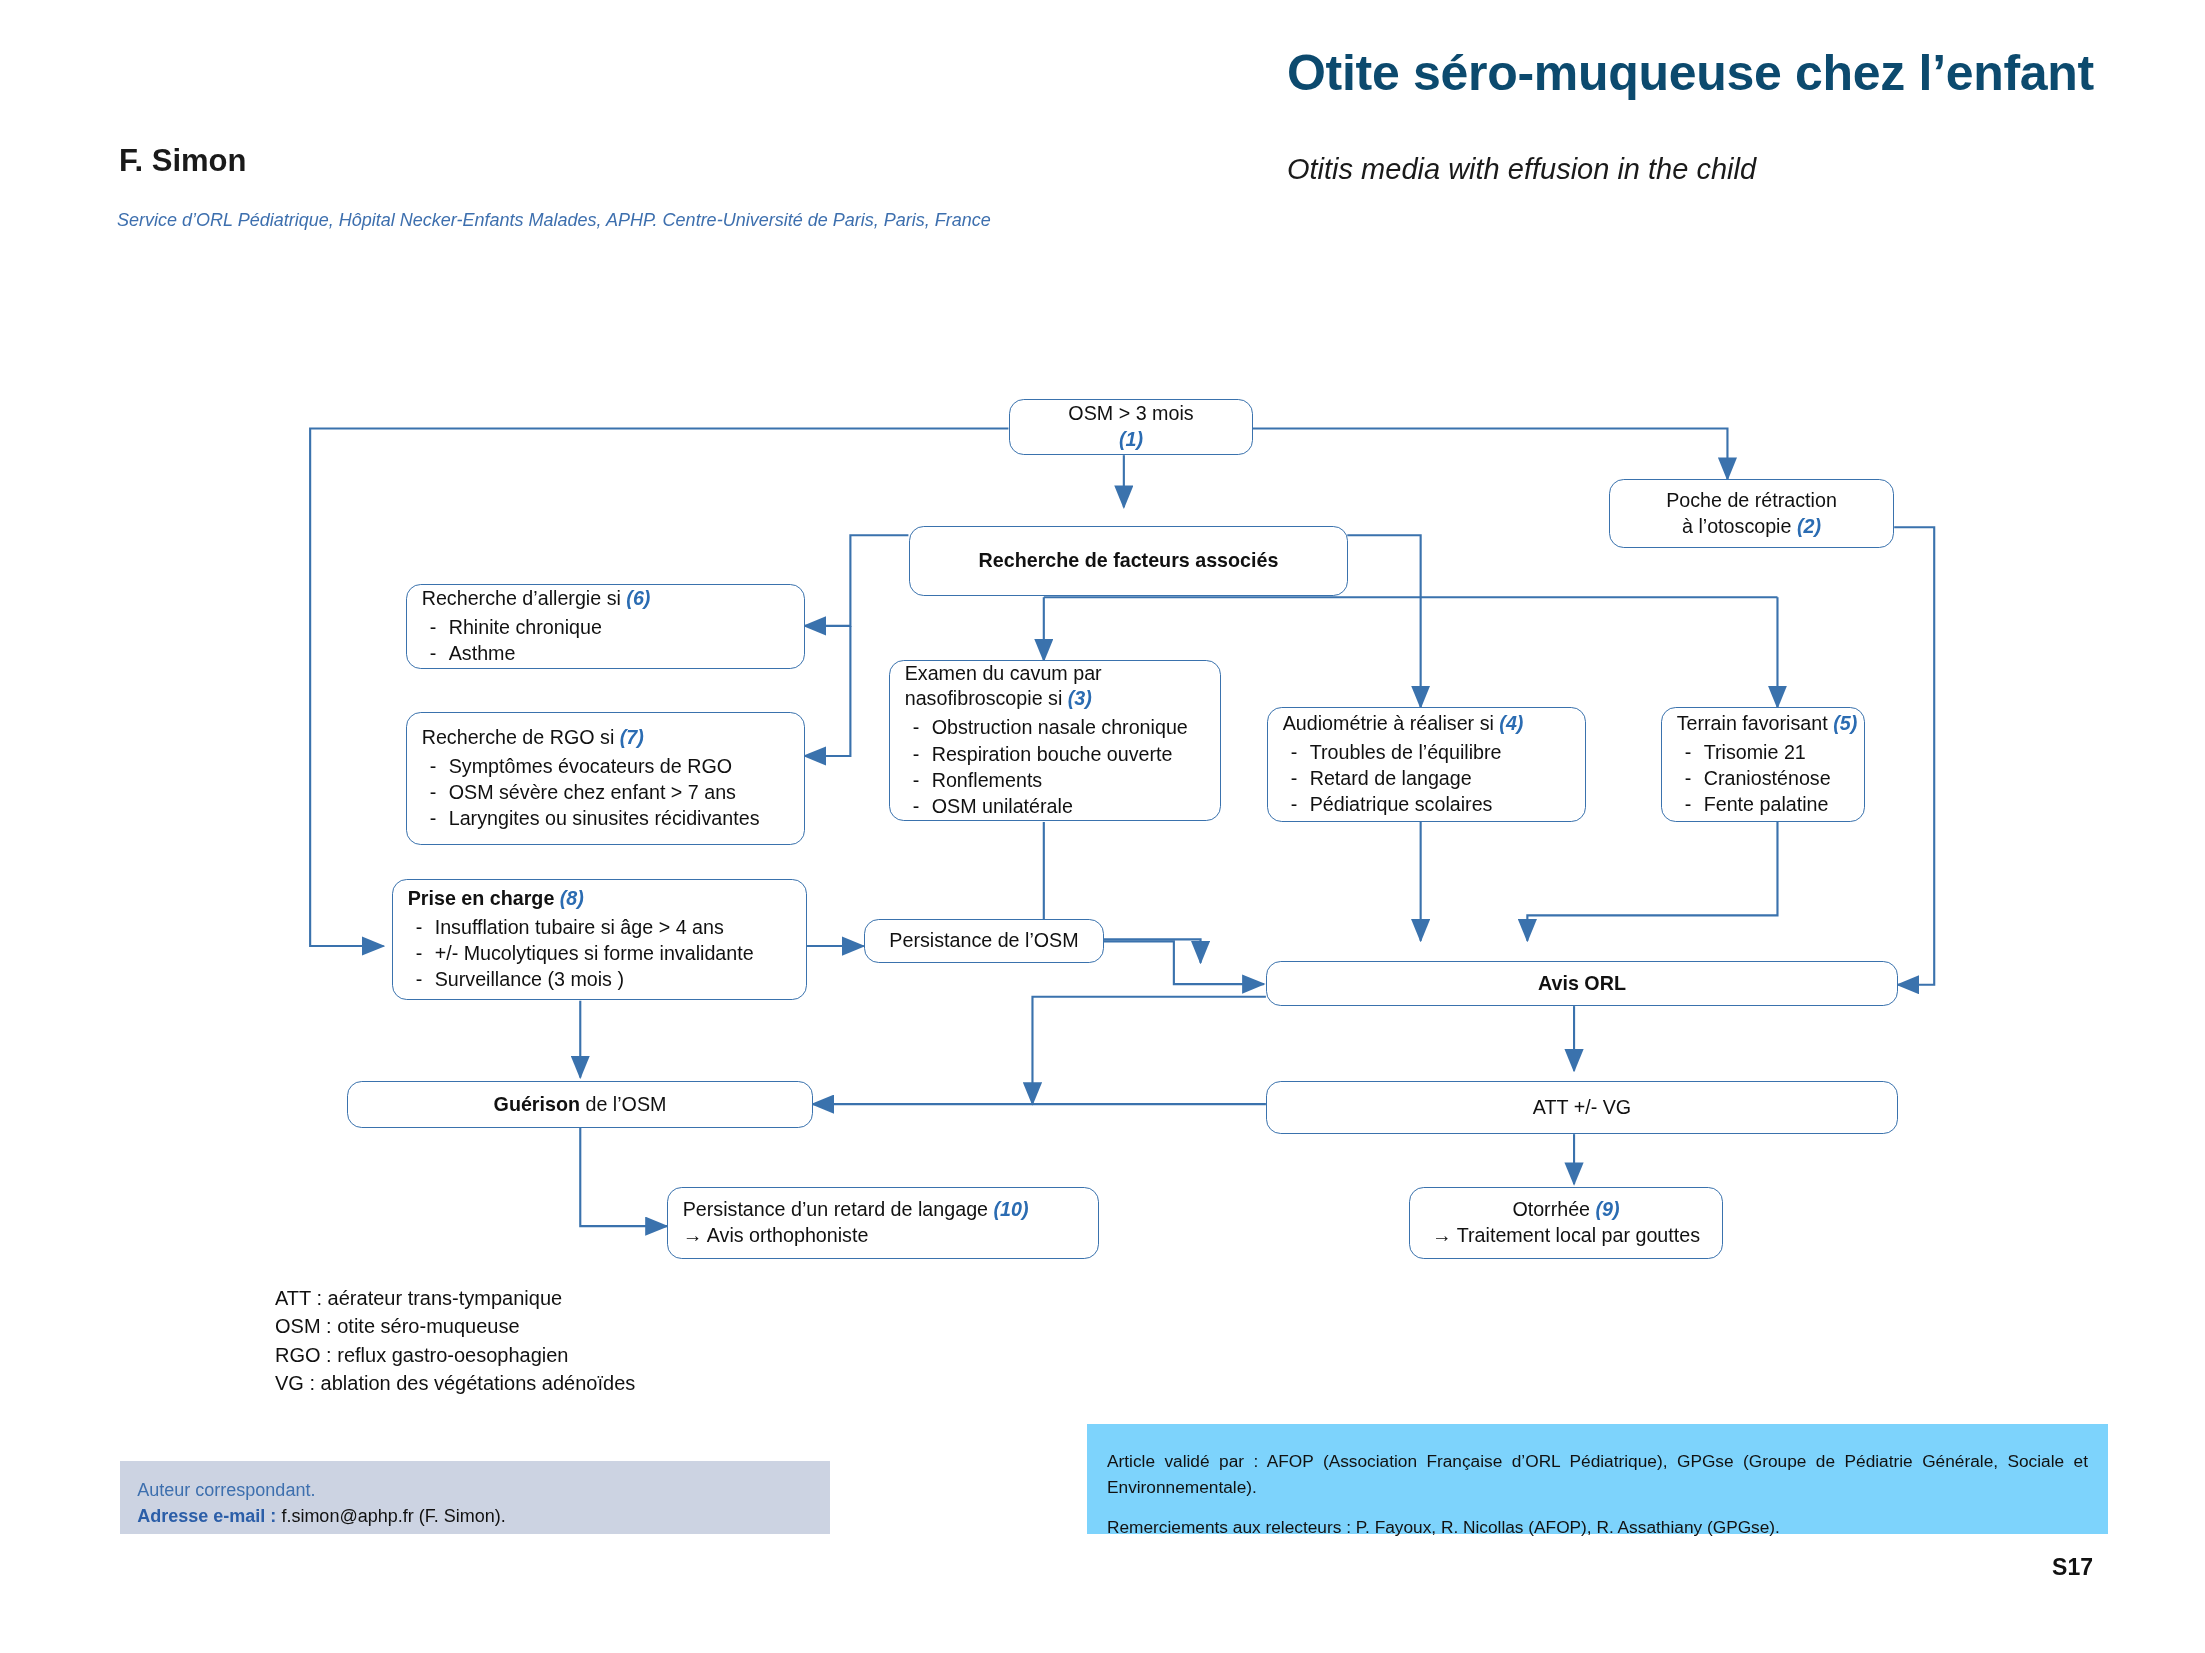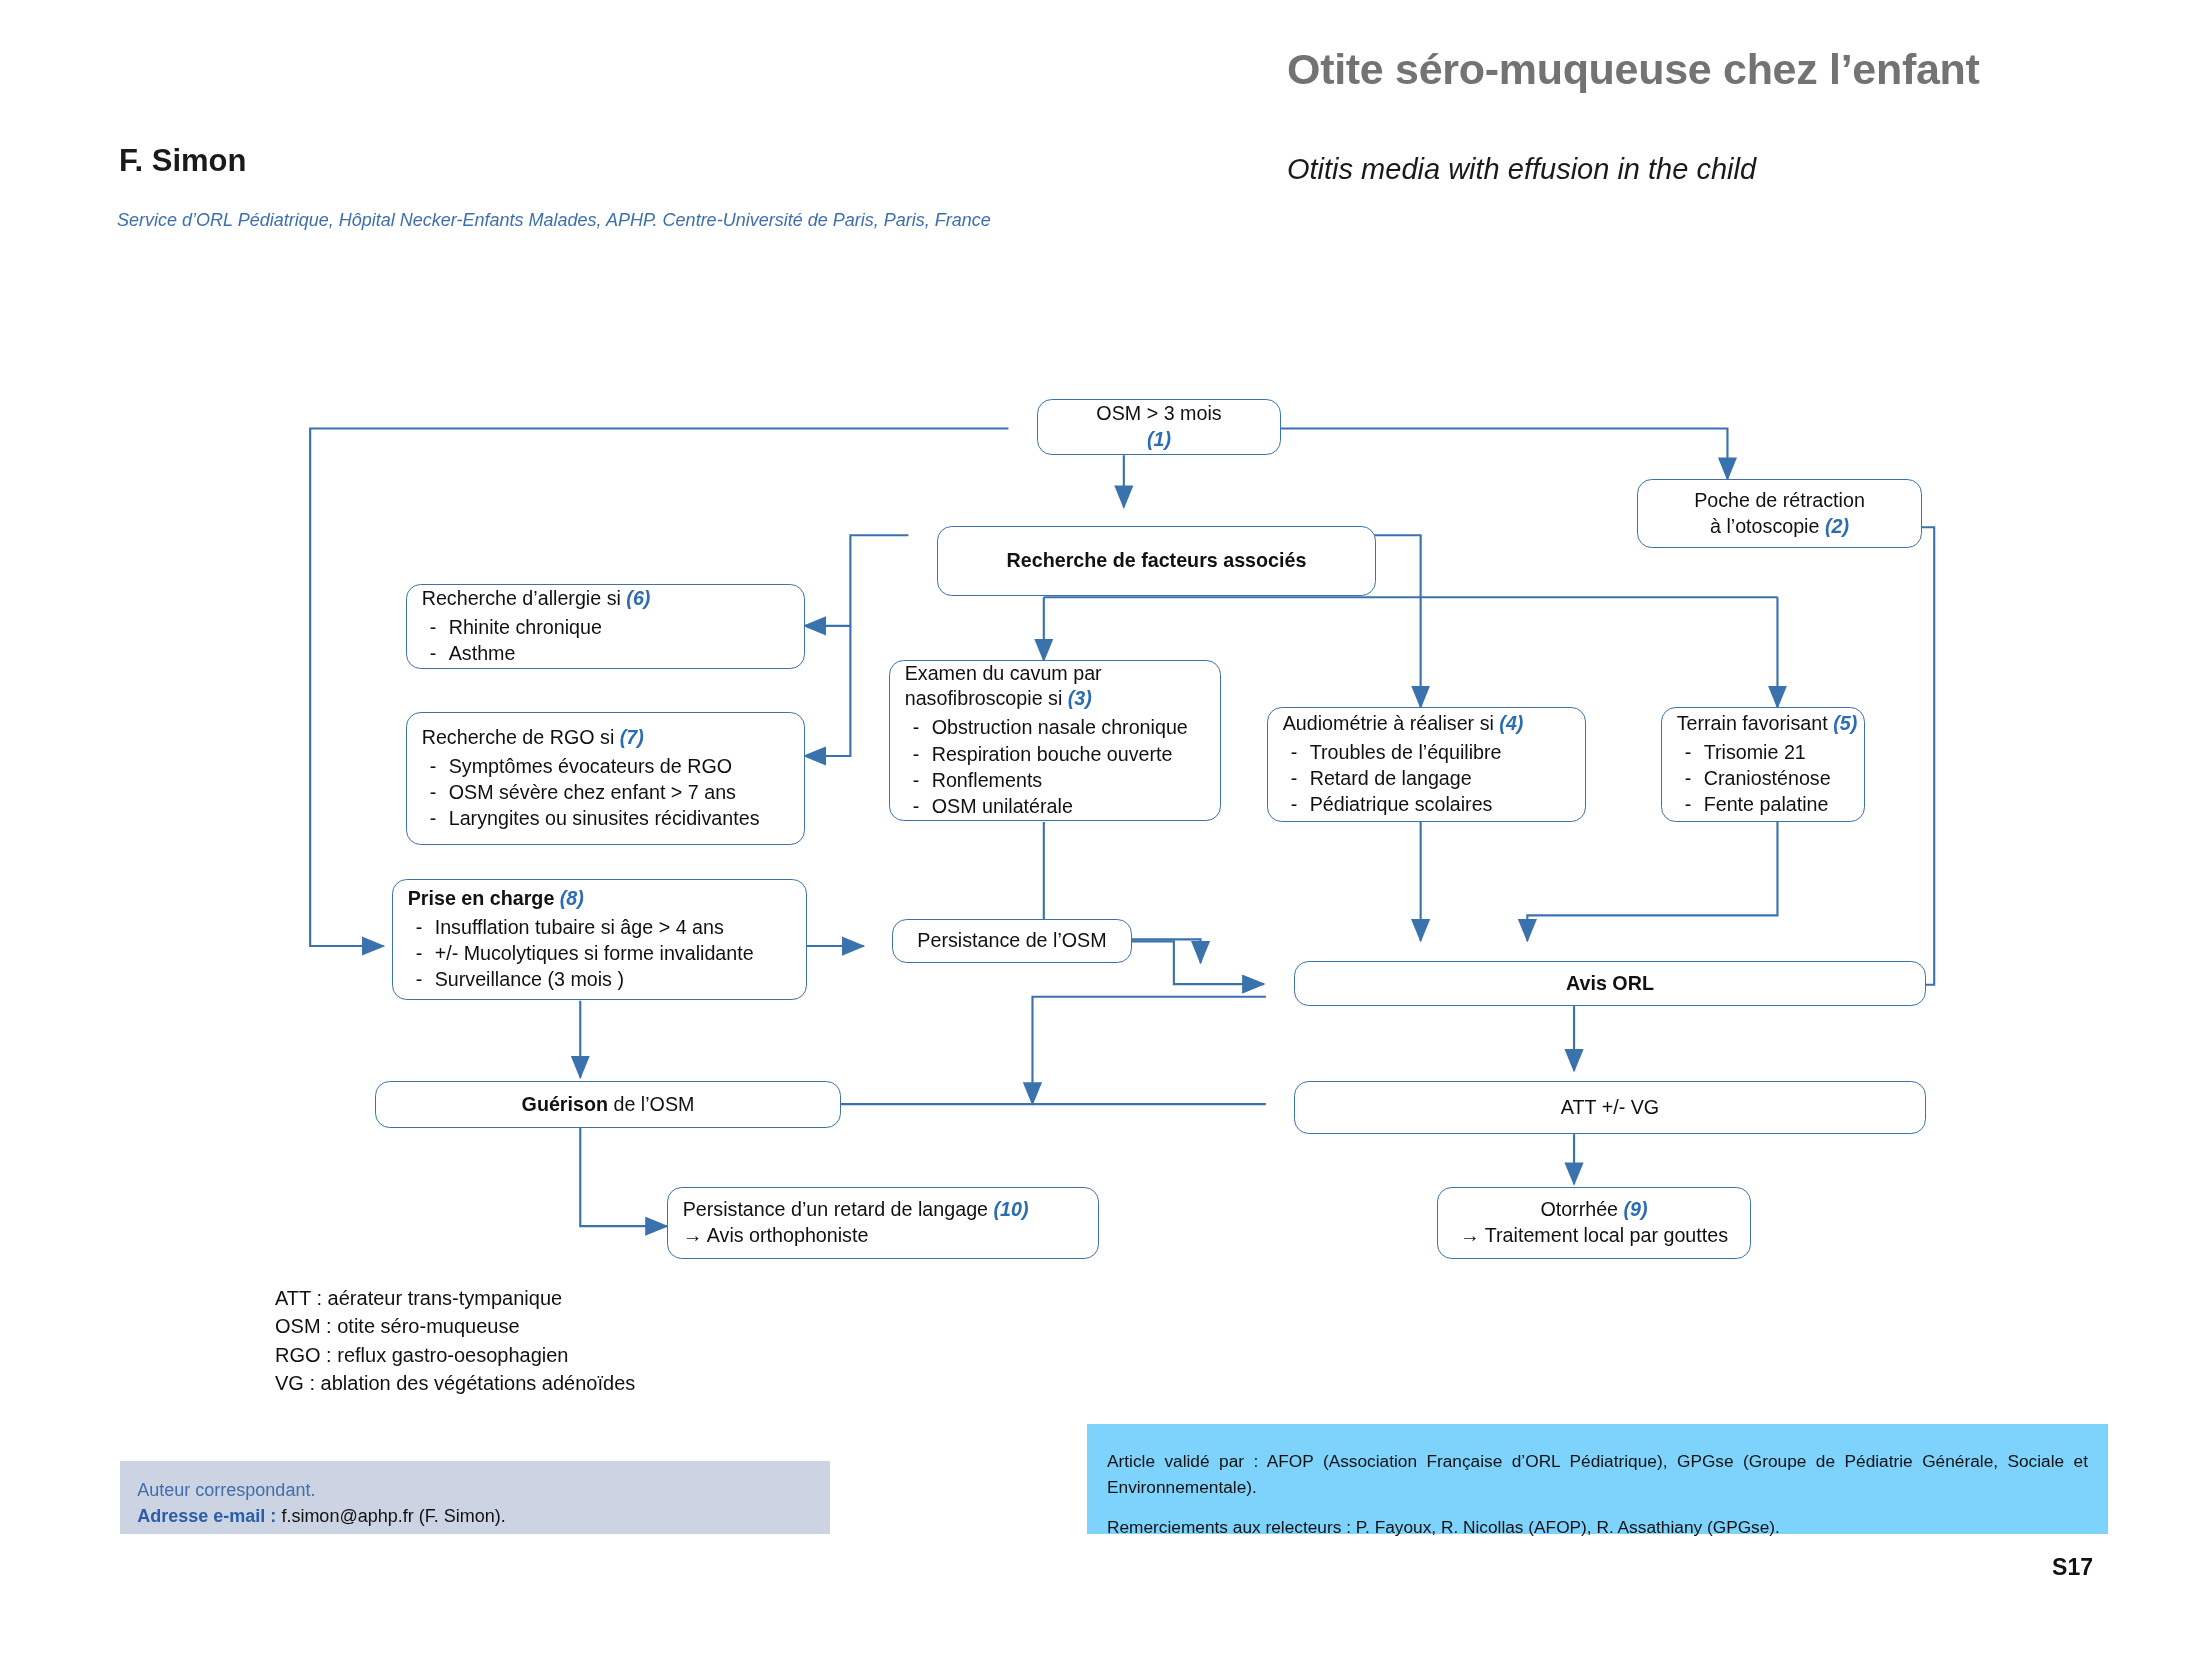--- a/index.html
+++ b/index.html
@@ -6,21 +6,21 @@
   body{
     width:2205px;height:1654px;position:relative;background:#ffffff;
     font-family:"Liberation Sans","DejaVu Sans",sans-serif;
     -webkit-font-smoothing:antialiased;
   }
   .page{position:absolute;inset:0;}
 
   
   #title{
     position:absolute;left:1287px;top:47px;width:881px;
-    font-size:43px;font-weight:bold;color:#737373;text-align:left;
+    font-size:50px;font-weight:bold;color:#0c4a6e;text-align:left;
     letter-spacing:-0.3px;line-height:1.05;
   }
   #author{
     position:absolute;left:119px;top:143px;
     font-size:31px;font-weight:bold;color:#1a1a1a;
   }
   #subtitle{
     position:absolute;left:1287px;top:153px;width:881px;
     font-size:29px;font-style:italic;color:#1a1a1a;
   }
@@ -33,21 +33,21 @@
   #diagram{position:absolute;left:0;top:0;width:2205px;height:1654px;}
   #wires{position:absolute;left:0;top:0;width:2205px;height:1654px;pointer-events:none;}
 
   .node{
     position:absolute;box-sizing:border-box;
     border:1.7px solid #3a72ad;border-radius:14.7px;background:#ffffff;
     color:#111;font-size:19.7px;line-height:1.30;
     display:flex;flex-direction:column;justify-content:center;
     padding:6.7px 14.7px;
   }
-  .node.center{align-items:center;text-align:center;margin-left:28px;}
+  .node.center{align-items:center;text-align:center;}
   .node .hd{white-space:nowrap;}
   .node ul{list-style:none;margin:2.7px 0 0 0;padding:0;}
   .node ul li{
     position:relative;padding-left:27px;white-space:nowrap;margin:0.7px 0;
   }
   .node ul li:before{
     content:"-";position:absolute;left:8px;top:0;
   }
   .ref{color:#2b6cb2;font-style:italic;font-weight:bold;}
   .b{font-weight:bold;}

